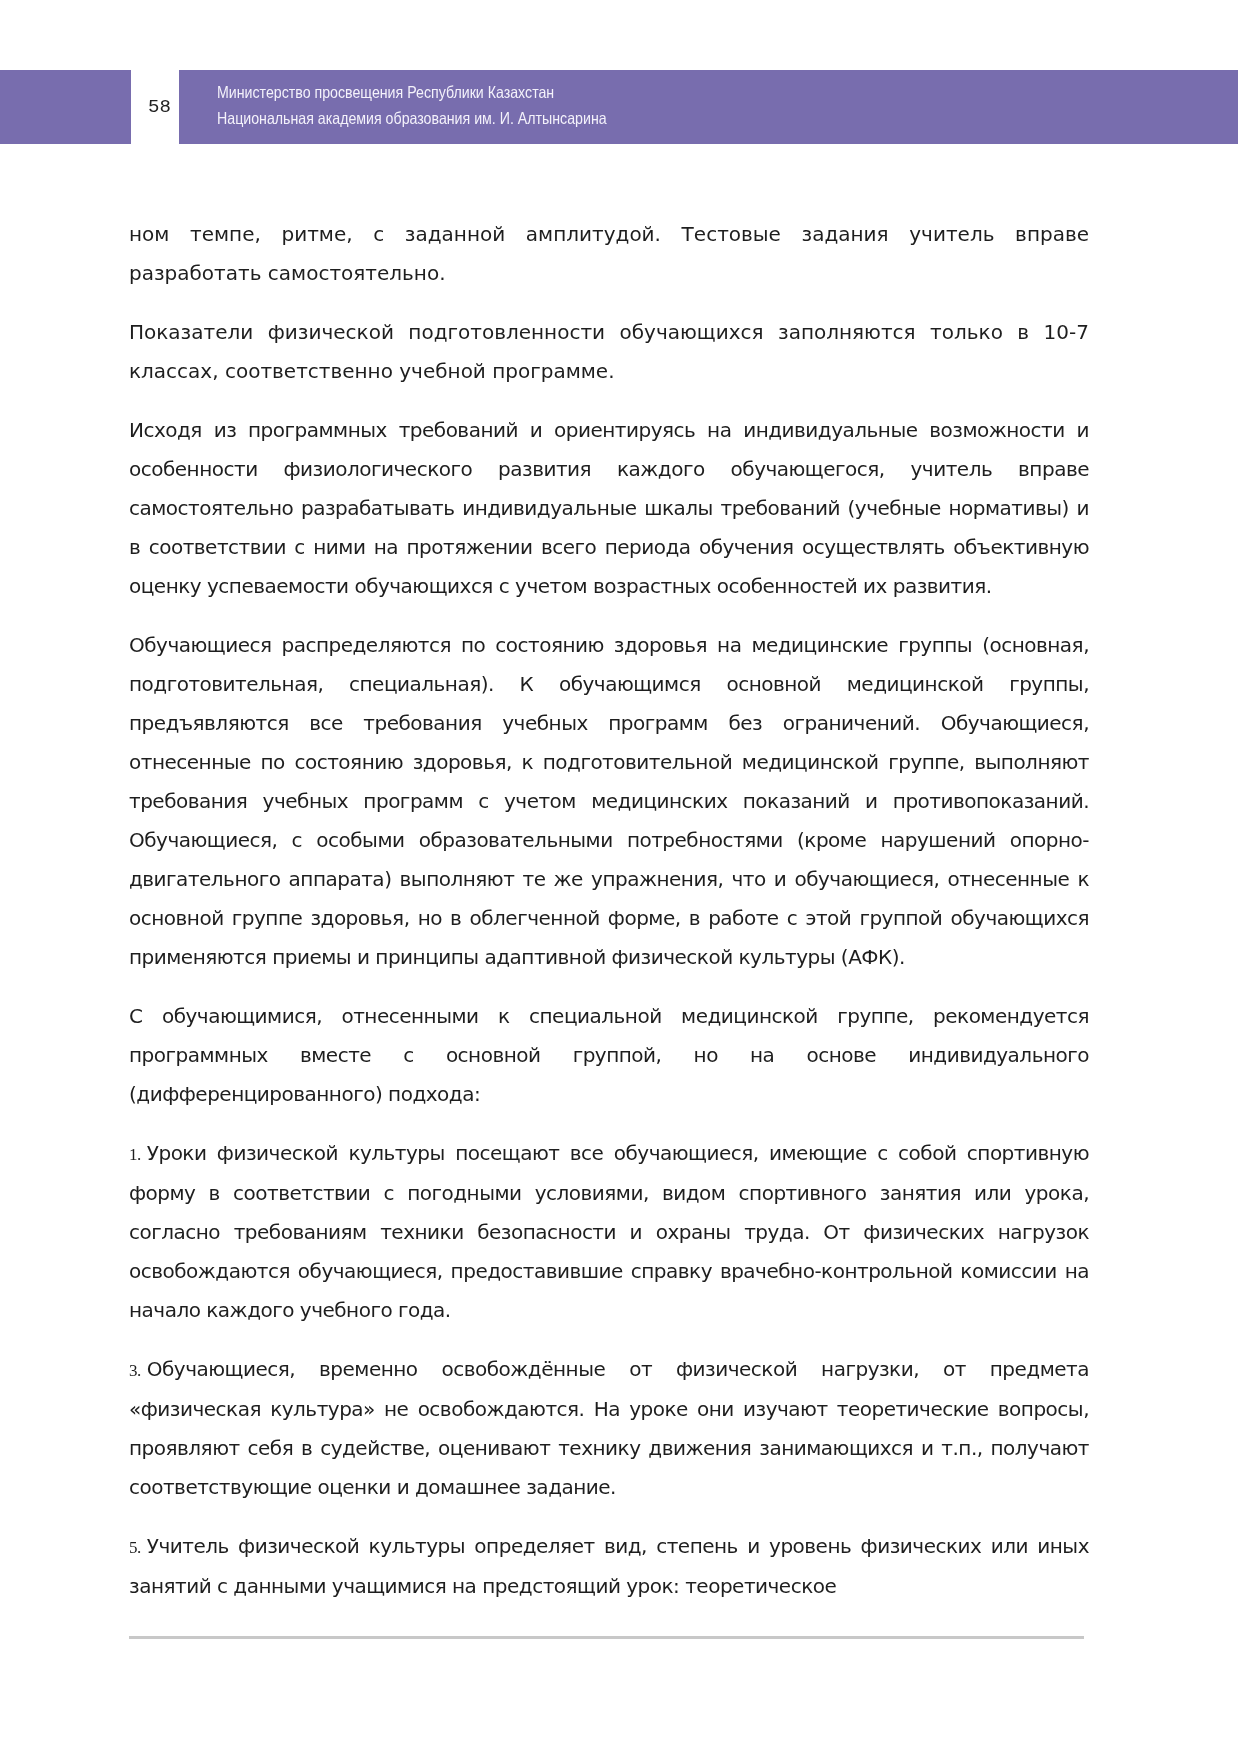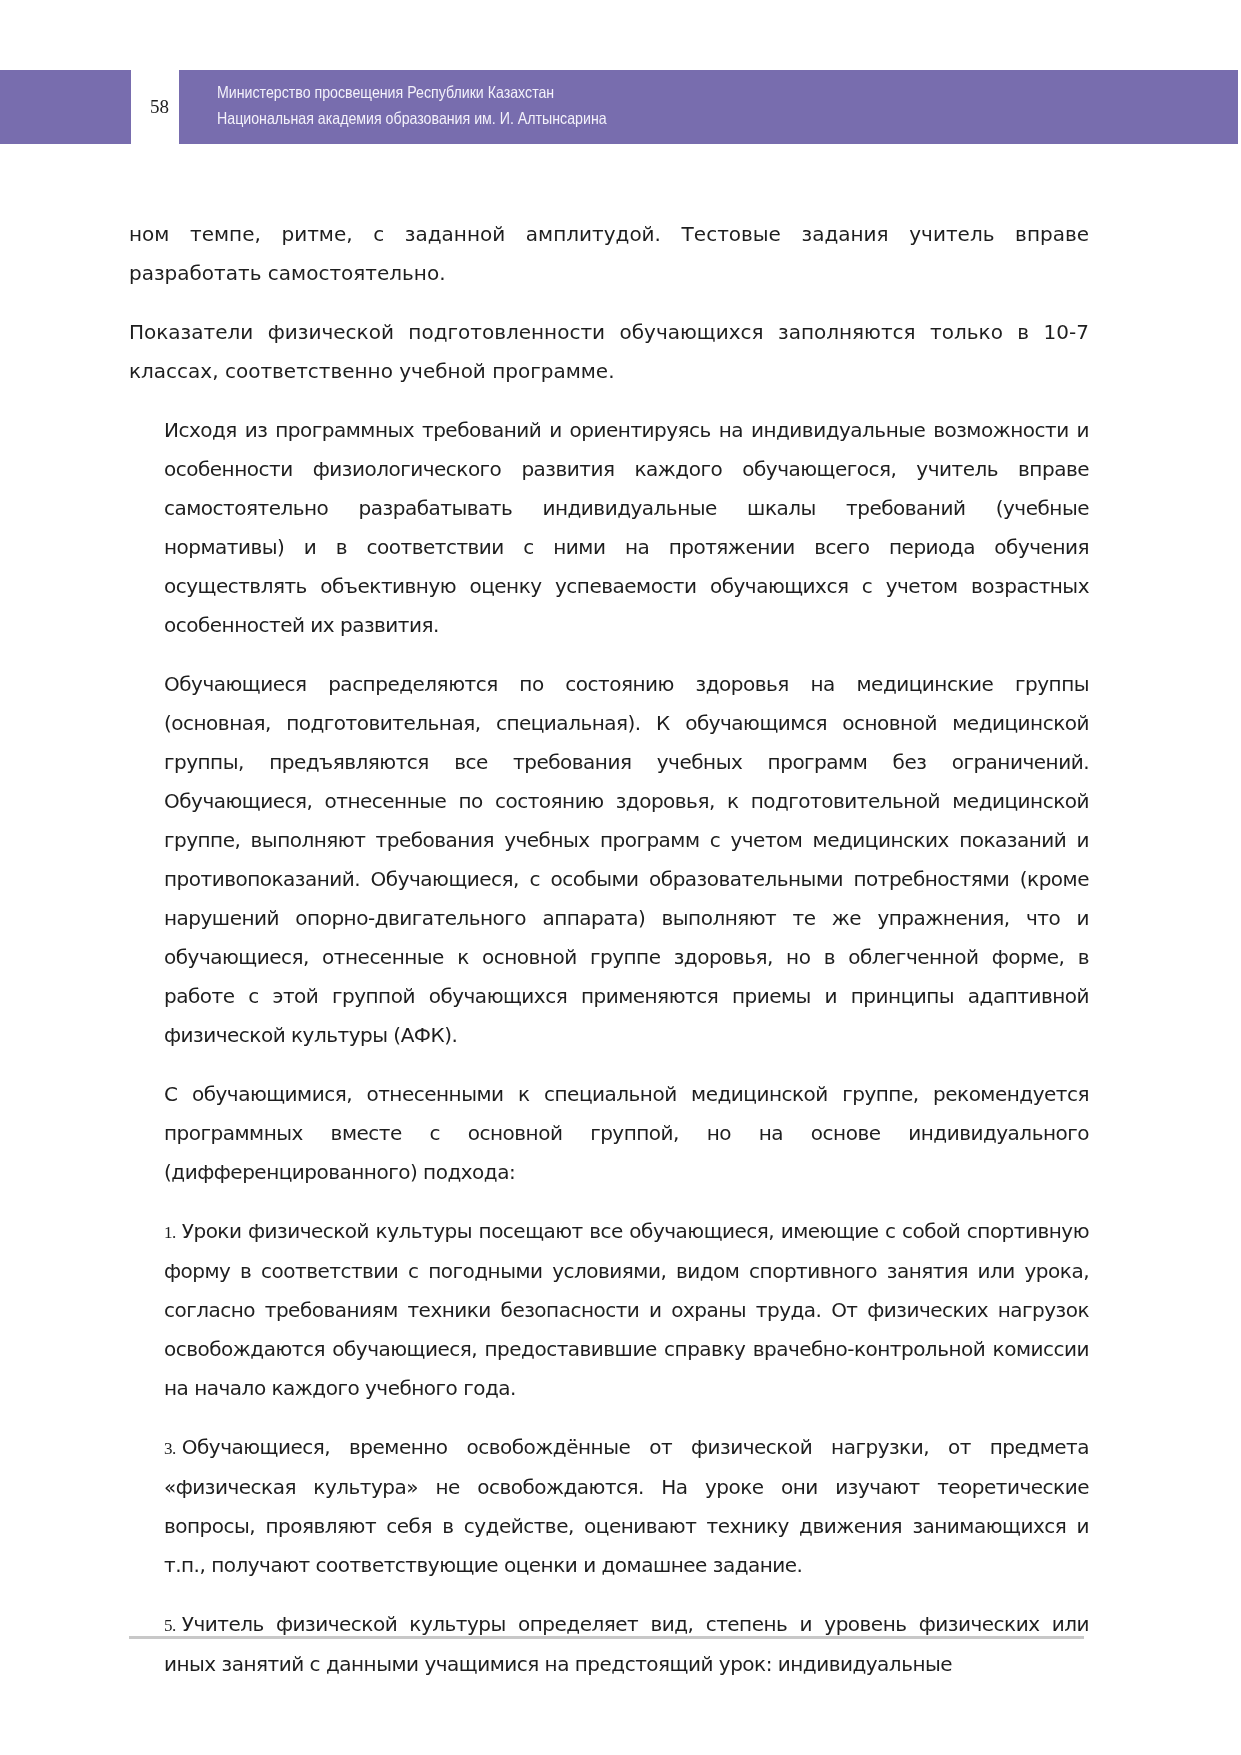--- a/index.html
+++ b/index.html
@@ -2,28 +2,28 @@
 <html><head>
 <meta charset="utf-8">
 <style>
   html, body { margin: 0; padding: 0; background: #ffffff; }
   body { width: 1241px; height: 1755px; position: relative; overflow: hidden;
          font-family: "DejaVu Sans", sans-serif; color: #1e1e1e; }
   .band-left { position: absolute; left: 0; top: 70px; width: 131px; height: 74px; background: #786dae; }
   .band-right { position: absolute; left: 179px; top: 70px; width: 1059px; height: 74px; background: #786dae; }
   .page-num { position: absolute; left: 131px; top: 70px; width: 57px; height: 74px;
               display: flex; align-items: center; justify-content: center;
-              font-family: Liberation Serif, serif; font-size: 19px; color: #222; }
+              font-family: Liberation Mono, monospace; font-size: 19px; color: #222; }
   .header-text { position: absolute; left: 217px; top: 79px; color: #f4f2fb;
                  font-family: "Liberation Sans", sans-serif; font-size: 16.5px; line-height: 26px;
                  transform: scaleX(0.86); transform-origin: left top; white-space: nowrap; }
   .content { position: absolute; left: 129px; top: 215px; width: 960px; }
   .para { margin: 0 0 20px 0; font-size: 20px; line-height: 39px; text-align: justify;
           text-align-last: left; hyphens: manual; }
-  .para.dense { letter-spacing: -0.5px; margin-left: 35px; }
+  .para.dense { letter-spacing: -0.5px; }
   .list-num { font-family: "Liberation Serif", serif; font-size: 17px; margin-right: 6px; }
   .footer-rule { position: absolute; left: 129px; top: 1636px; width: 955px; height: 3px; background: #c8c8c8; }
 </style>
 </head>
 <body>
 
 <div class="band-left"></div>
 <div class="page-num">58</div>
 <div class="band-right"></div>
 <div class="header-text">
@@ -38,17 +38,17 @@
   <p class="para dense">Обучающиеся распределяются по состоянию здоровья на медицинские группы (основная, подготовительная, специальная). К обучающимся основной медицинской группы, предъявляются все требования учебных программ без ограничений. Обучающиеся, отнесенные по состоянию здоровья, к подготовительной медицинской группе, выполняют требования учебных программ с учетом медицинских показаний и противопоказаний. Обучающиеся, с особыми образовательными потребностями (кроме нарушений опорно-двигательного аппарата) выполняют те же упражнения, что и обучающиеся, отнесенные к основной группе здоровья, но в облегченной форме, в работе с этой группой обучающихся применяются приемы и принципы адаптивной физической культуры (АФК).</p>
   <p class="para dense">С обучающимися, отнесенными к специальной медицинской группе, рекомендуется программных вместе с основной группой, но на основе индивидуального (дифференцированного) подхода:</p>
 
   <p class="para dense">
     <span class="list-num">1.</span><span>Уроки физической культуры посещают все обучающиеся, имеющие с собой спортивную форму в соответствии с погодными условиями, видом спортивного занятия или урока, согласно требованиям техники безопасности и охраны труда. От физических нагрузок освобождаются обучающиеся, предоставившие справку врачебно-контрольной комиссии на начало каждого учебного года.</span>
   </p>
   <p class="para dense">
     <span class="list-num">3.</span><span>Обучающиеся, временно освобождённые от физической нагрузки, от предмета «физическая культура» не освобождаются. На уроке они изучают теоретические вопросы, проявляют себя в судействе, оценивают технику движения занимающихся и т.п., получают соответствующие оценки и домашнее задание.</span>
   </p>
   <p class="para dense">
-    <span class="list-num">5.</span><span>Учитель физической культуры определяет вид, степень и уровень физических или иных занятий с данными учащимися на предстоящий урок: индивидуальные</span>
+    <span class="list-num">5.</span><span>Учитель физической культуры определяет вид, степень и уровень физических или иных занятий с данными учащимися на предстоящий урок: теоретическое</span>
   </p>
 </div>
 
 <div class="footer-rule"></div>
 
 </body></html>

